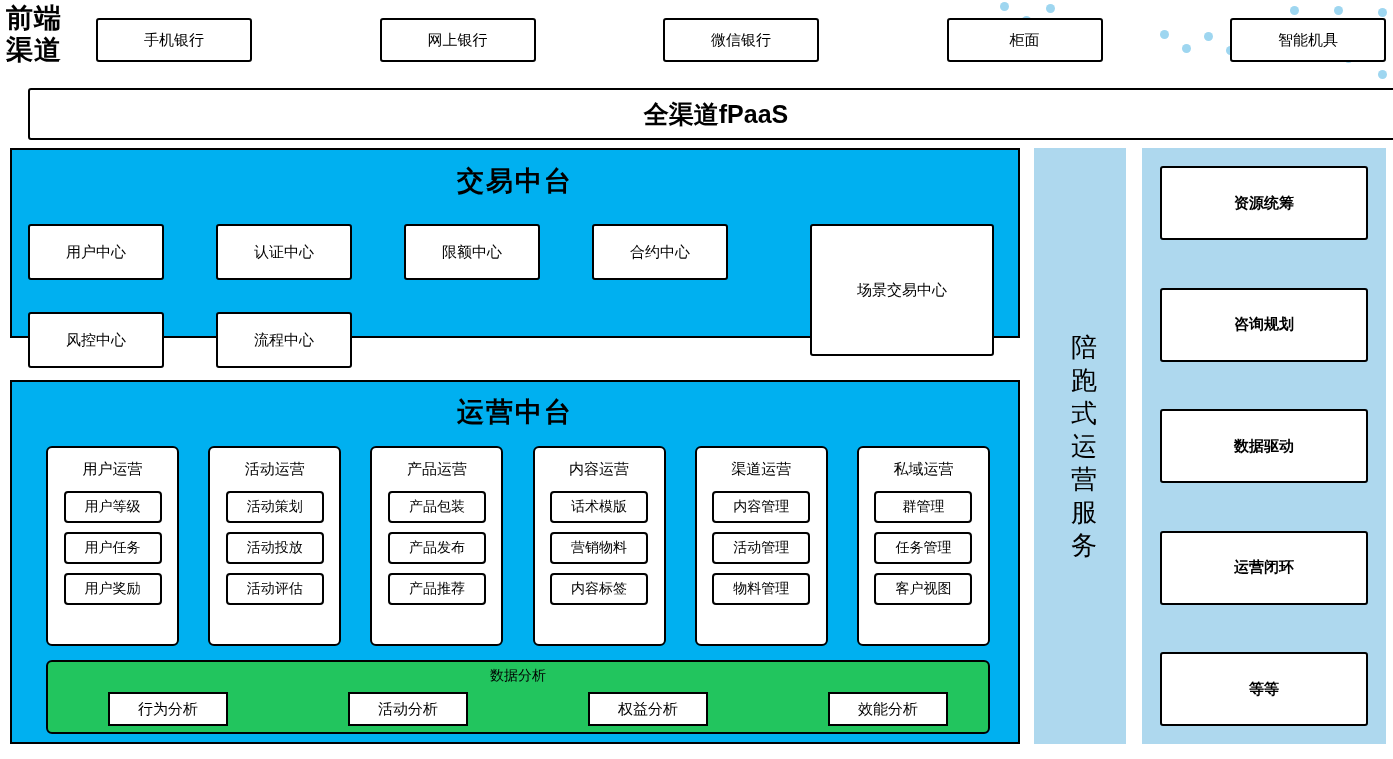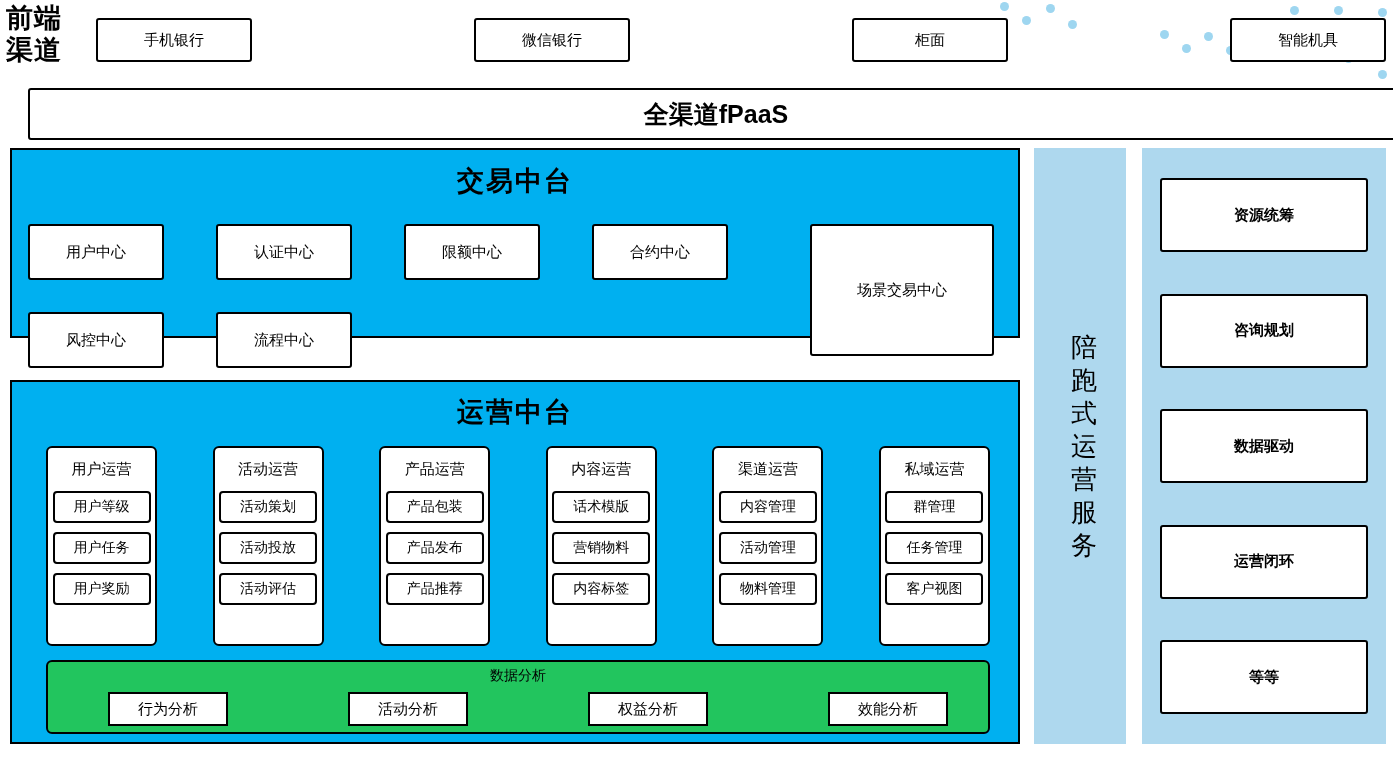--- a/index.html
+++ b/index.html
@@ -98,21 +98,21 @@
     text-align: right;
     letter-spacing: 0;
   }
   .col-right {
     position: absolute;
     left: 1142px;
     top: 148px;
     width: 244px;
     height: 596px;
     background: #aed8ee;
-    padding: 30px 18px;
+    padding: 18px 18px;
     box-sizing: border-box;
     display: flex;
     flex-direction: column;
     justify-content: space-between;
     gap: 8px;
   }
   .right-item {
     height: 74px;
     font-size: 15px;
     font-weight: bold;
@@ -171,21 +171,21 @@
   .ops-groups {
     position: absolute;
     left: 34px;
     top: 64px;
     width: 944px;
     height: 200px;
     display: flex;
     justify-content: space-between;
   }
   .ops-group {
-    width: 111px;
+    width: 133px;
     height: 200px;
     background: #ffffff;
     border: 2px solid #000000;
     border-radius: 6px;
     box-sizing: border-box;
     display: flex;
     flex-direction: column;
     align-items: center;
     padding-top: 8px;
   }
@@ -266,20 +266,21 @@
     <div class="dot" style="left:1378px; top:8px;"></div>
     <div class="dot" style="left:1368px; top:40px;"></div>
     <div class="dot" style="left:1344px; top:54px;"></div>
     <div class="dot" style="left:1378px; top:70px;"></div>
   </div>
 
   <div class="channel-label">前端渠道</div>
 
   <div class="channel-row">
     <div class="box channel-item">手机银行</div>
+    <div class="box channel-item">网上银行</div>
     <div class="box channel-item">微信银行</div>
     <div class="box channel-item">柜面</div>
     <div class="box channel-item">智能机具</div>
   </div>
 
   <div class="box fpaas">全渠道fPaaS</div>
 
   <div class="col-left">
 
     <div class="panel trade-panel">

